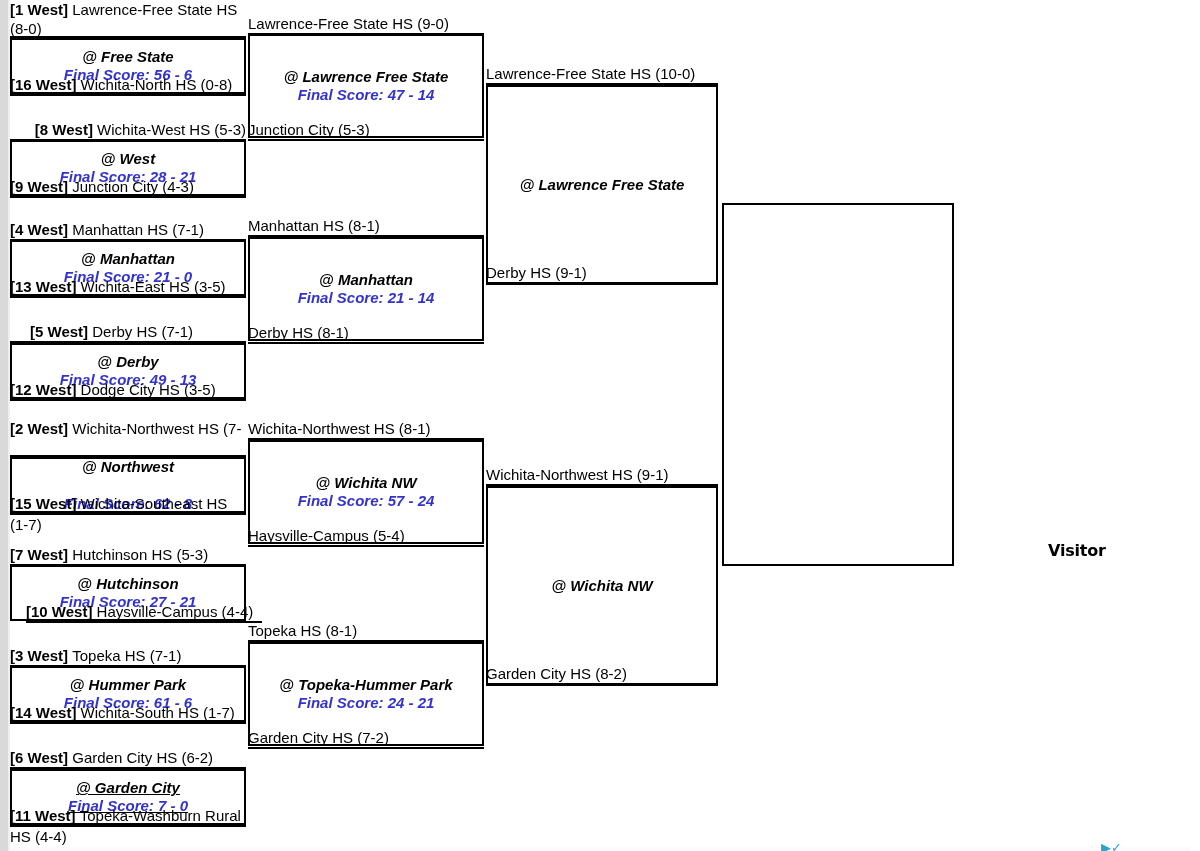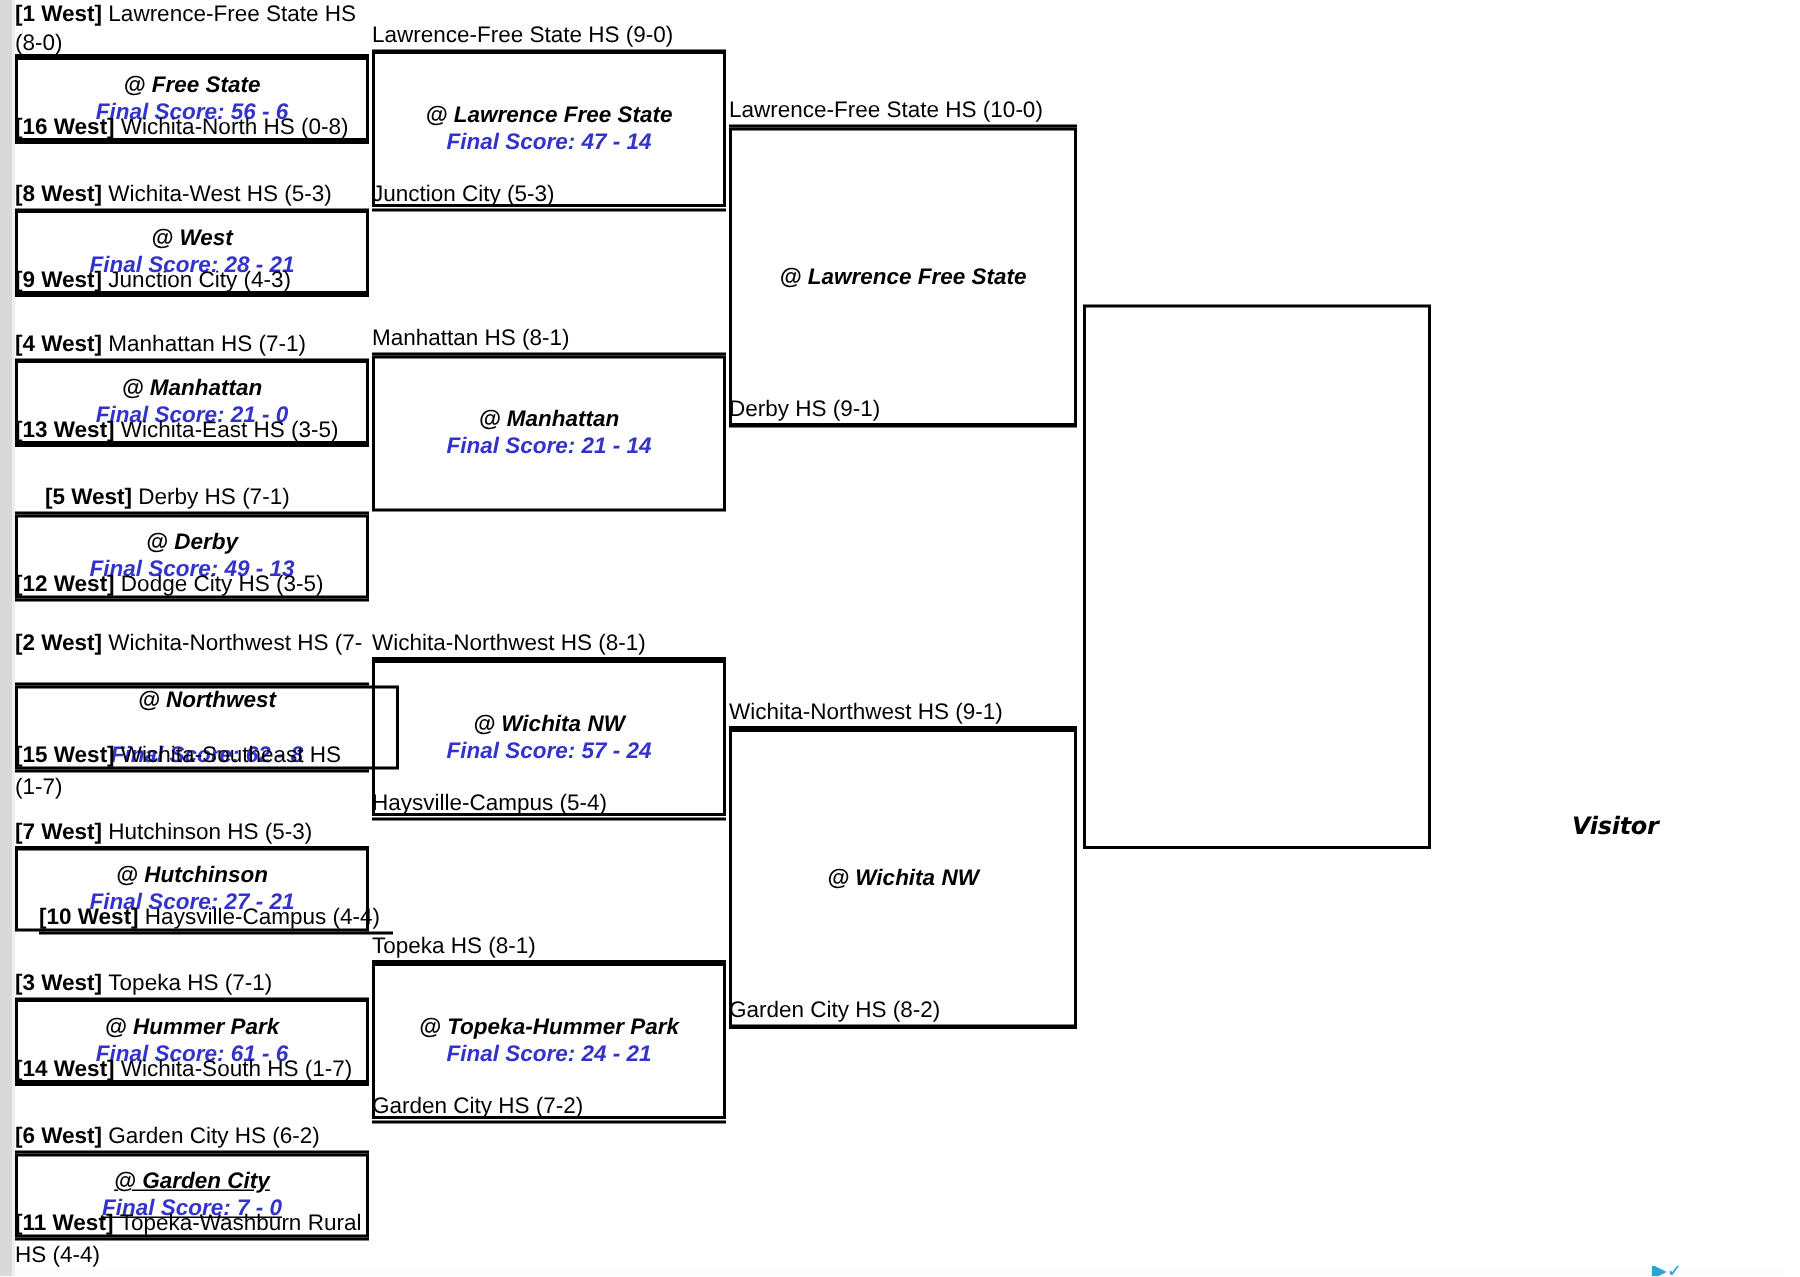--- a/index.html
+++ b/index.html
@@ -99,21 +99,20 @@
 
   
   #visitor-label {
     position: absolute;
     font-family: "DejaVu Sans", sans-serif;
     font-size: 16px;
     font-weight: bold;
     color: #000000;
     white-space: nowrap;
     letter-spacing: -0.2px;
-    font-style: italic;
   }
 
   
   #footer-strip {
     position: absolute;
     left: 10px;
     bottom: 0;
     width: 1180px;
     height: 4px;
     background: #fbfbfb;
@@ -144,21 +143,21 @@
   </div>
   <div class="game-box r1" style="left:10px; top:38px; width:236px; height:56px;">
     <div class="host">@ Free State</div>
     <div class="score">Final Score: 56 - 6</div>
   </div>
   <div class="team nowrap" style="left:10px; top:75px; width:236px; height:21px;">
     <span class="seed">[16 West] </span>
     <span>Wichita-North HS (0-8)</span>
   </div>
 
-  <div class="team nowrap" style="left:10px; top:120px; width:236px; height:21px;">
+  <div class="team nowrap" style="left:10px; top:120px; width:236px; height:21px;text-align:right;">
     <span class="seed">[8 West] </span>
     <span>Wichita-West HS (5-3)</span>
   </div>
   <div class="game-box r1" style="left:10px; top:140px; width:236px; height:56px;">
     <div class="host">@ West</div>
     <div class="score">Final Score: 28 - 21</div>
   </div>
   <div class="team nowrap" style="left:10px; top:177px; width:236px; height:21px;">
     <span class="seed">[9 West] </span>
     <span>Junction City (4-3)</span>
@@ -187,21 +186,21 @@
   </div>
   <div class="team nowrap" style="left:10px; top:380px; width:236px; height:21px;">
     <span class="seed">[12 West] </span>
     <span>Dodge City HS (3-5)</span>
   </div>
 
   <div class="team" style="left:10px; top:419px; width:236px; height:38px;">
     <span class="seed">[2 West] </span>
     <span>Wichita-Northwest HS (7-</span>
   </div>
-  <div class="game-box r1" style="left:10px; top:457px; width:256px; height:56px;gap:19px;">
+  <div class="game-box r1" style="left:10px; top:457px; width:236px; height:56px;gap:19px;">
     <div class="host">@ Northwest</div>
     <div class="score">Final Score: 62 - 8</div>
   </div>
   <div class="team nowrap" style="left:10px; top:494px; width:236px; height:21px;">
     <span class="seed">[15 West] </span>
     <span>Wichita-Southeast HS</span>
   </div>
   <div class="team-overflow" style="left:10px; top:515px;">(1-7)</div>
 
   <div class="team nowrap" style="left:10px; top:545px; width:236px; height:21px;">
@@ -255,20 +254,23 @@
     <span>Junction City (5-3)</span>
   </div>
 
   <div class="team nowrap" style="left:248px; top:216px; width:236px; height:21px;">
     <span>Manhattan HS (8-1)</span>
   </div>
   <div class="game-box r2" style="left:248px; top:237px; width:236px; height:104px;">
     <div class="host">@ Manhattan</div>
     <div class="score">Final Score: 21 - 14</div>
   </div>
+  <div class="team nowrap" style="left:248px; top:323px; width:236px; height:21px;">
+    <span>Derby HS (8-1)</span>
+  </div>
 
   <div class="team nowrap" style="left:248px; top:419px; width:236px; height:21px;">
     <span>Wichita-Northwest HS (8-1)</span>
   </div>
   <div class="game-box r2" style="left:248px; top:440px; width:236px; height:104px;">
     <div class="host">@ Wichita NW</div>
     <div class="score">Final Score: 57 - 24</div>
   </div>
   <div class="team nowrap" style="left:248px; top:526px; width:236px; height:21px;">
     <span>Haysville-Campus (5-4)</span>

